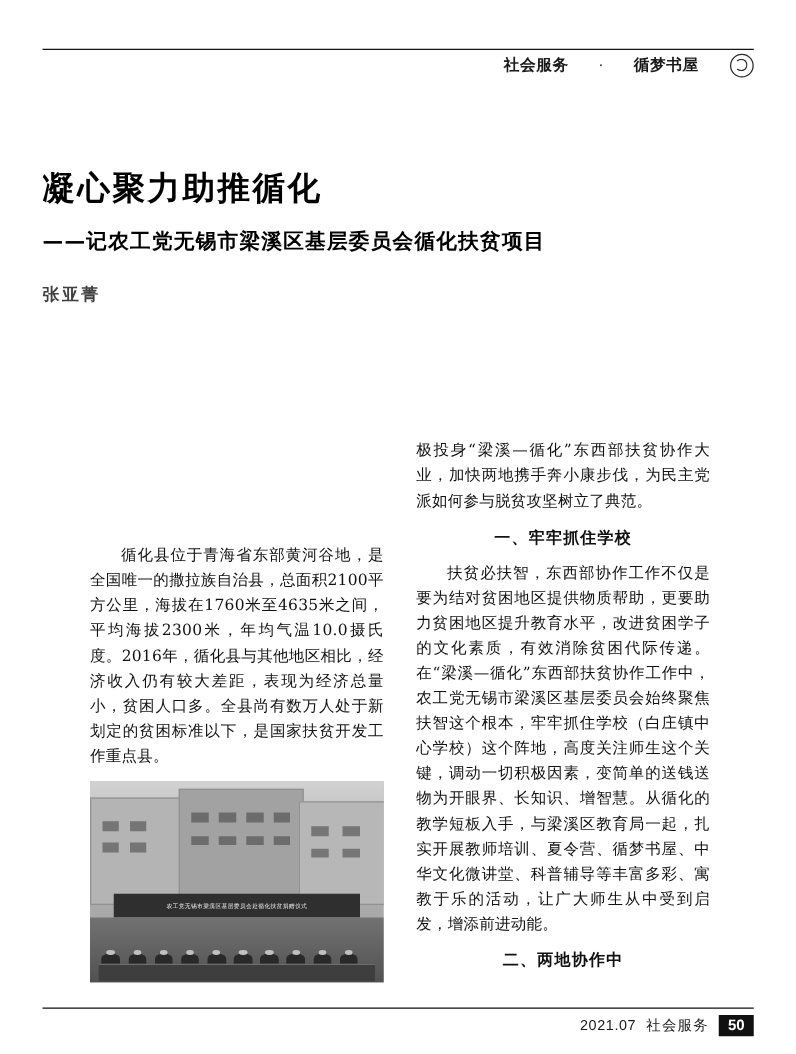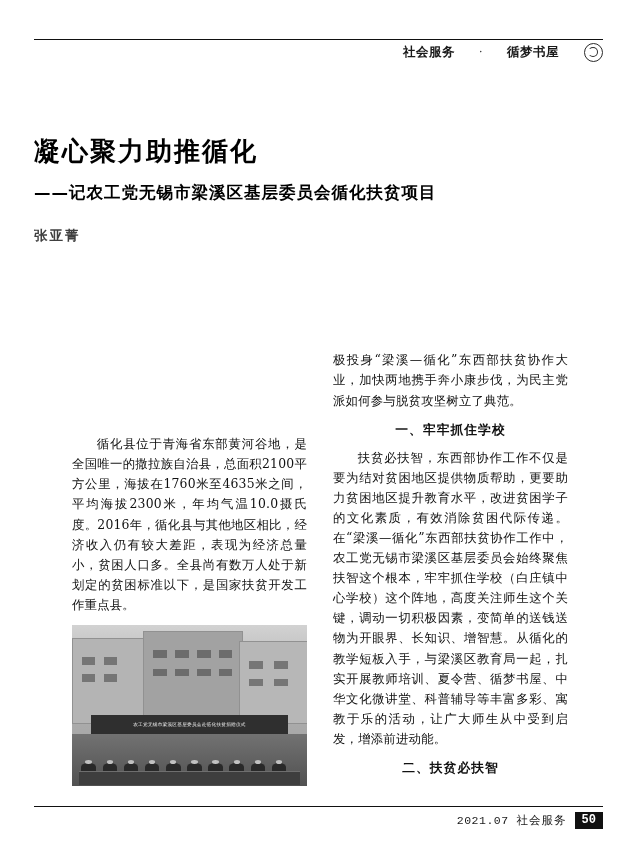--- a/index.html
+++ b/index.html
@@ -232,21 +232,21 @@
     background: #111;
   }
   .footer {
     position: absolute;
     right: 34px;
     bottom: 14px;
     display: flex;
     align-items: center;
     gap: 8px;
     font-size: 11.5px;
-    font-family: Liberation Mono, monospace;
+    font-family: Liberation Sans, sans-serif;
   }
   .footer .date { color: #1a1a1a; letter-spacing: 0.5px; }
   .footer .mag { color: #1a1a1a; letter-spacing: 1px; }
   .pagenum {
     background: #111;
     color: #fff;
     font-weight: bold;
     font-size: 12px;
     padding: 2px 7px 3px 7px;
     line-height: 1;
@@ -318,21 +318,21 @@
         </div>
       </div>
     </div>
 
     <div class="col">
       <p>极投身“梁溪—循化”东西部扶贫协作大业，加快两地携手奔小康步伐，为民主党派如何参与脱贫攻坚树立了典范。</p>
 
       <div class="sec-head">一、牢牢抓住学校</div>
       <p class="indent">扶贫必扶智，东西部协作工作不仅是要为结对贫困地区提供物质帮助，更要助力贫困地区提升教育水平，改进贫困学子的文化素质，有效消除贫困代际传递。在“梁溪—循化”东西部扶贫协作工作中，农工党无锡市梁溪区基层委员会始终聚焦扶智这个根本，牢牢抓住学校（白庄镇中心学校）这个阵地，高度关注师生这个关键，调动一切积极因素，变简单的送钱送物为开眼界、长知识、增智慧。从循化的教学短板入手，与梁溪区教育局一起，扎实开展教师培训、夏令营、循梦书屋、中华文化微讲堂、科普辅导等丰富多彩、寓教于乐的活动，让广大师生从中受到启发，增添前进动能。</p>
 
-      <div class="sec-head">二、扶贫必扶智</div>
+      <div class="sec-head">二、两地协作中</div>
     </div>
 
   </div>
 
   <div class="footer-rule"></div>
   <div class="footer">
     <span class="date">2021.07</span>
     <span class="mag">社会服务</span>
     <span class="pagenum">50</span>
   </div>

